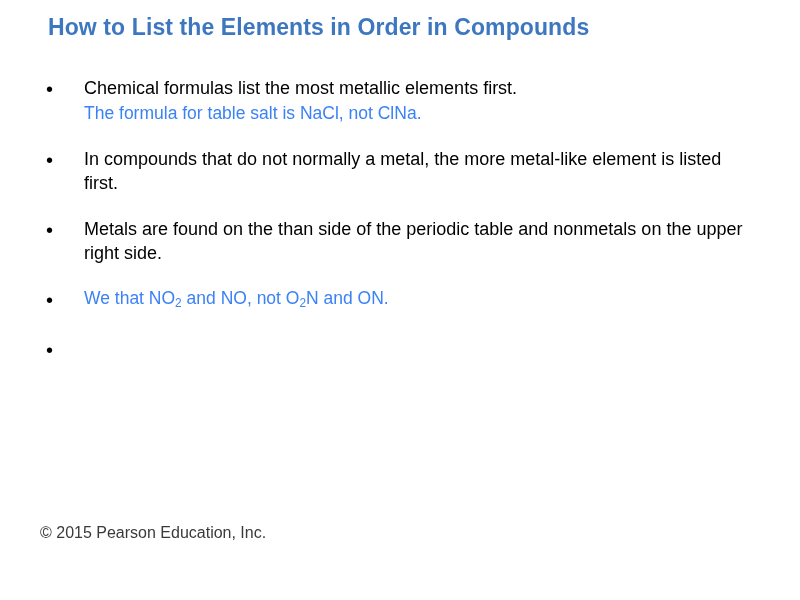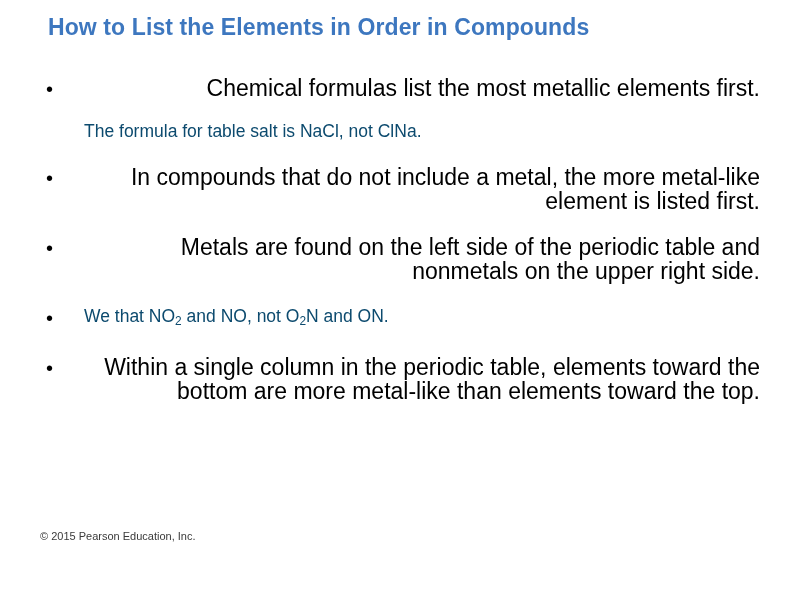--- a/index.html
+++ b/index.html
@@ -41,36 +41,35 @@
   }
   .bullet-dot {
     position: absolute;
     left: 6px;
     top: 2px;
     font-size: 20px;
     line-height: 22px;
     color: #000000;
   }
   .bullet-main {
-    font-size: 23px;
+    font-size: 18px;
     line-height: 24px;
     color: #000000;
-    text-align: right;
   }
   .bullet-sub {
     font-size: 17.5px;
     line-height: 23px;
-    color: #0c4a6e;
-    margin-top: 20px;
+    color: #3b82f6;
+    margin-top: 2px;
   }
   .footer {
     position: absolute;
     left: 40px;
     bottom: 16px;
-    font-size: 11px;
+    font-size: 16px;
     color: #3a3a3a;
   }
   sub {
     font-size: 0.68em;
     vertical-align: -0.22em;
   }
 </style>
 </head>
 <body>
 
@@ -81,35 +80,34 @@
   <div class="content">
 
     <div class="bullet-block">
       <span class="bullet-dot">•</span>
       <div class="bullet-main">Chemical formulas list the most metallic elements first.</div>
       <div class="bullet-sub"><span>The formula for table salt is NaCl, not ClNa.</span></div>
     </div>
 
     <div class="bullet-block">
       <span class="bullet-dot">•</span>
-      <div class="bullet-main">In compounds that do not include a metal, the more metal-like element is listed first.</div>
+      <div class="bullet-main">In compounds that do not normally a metal, the more metal-like element is listed first.</div>
     </div>
 
     <div class="bullet-block">
       <span class="bullet-dot">•</span>
-      <div class="bullet-main">Metals are found on the left side of the periodic table and nonmetals on the upper right side.</div>
+      <div class="bullet-main">Metals are found on the than side of the periodic table and nonmetals on the upper right side.</div>
     </div>
 
     <div class="bullet-block">
       <span class="bullet-dot">•</span>
       <div class="bullet-sub"><span>We that NO</span><sub>2</sub><span> and NO, not O</span><sub>2</sub><span>N and ON.</span></div>
     </div>
 
     <div class="bullet-block">
       <span class="bullet-dot">•</span>
-      <div class="bullet-main">Within a single column in the periodic table, elements toward the bottom are more metal-like than elements toward the top.</div>
     </div>
 
   </div>
 
   <div class="footer">© 2015  Pearson Education, Inc.</div>
 
 </div>
 
 </body></html>

